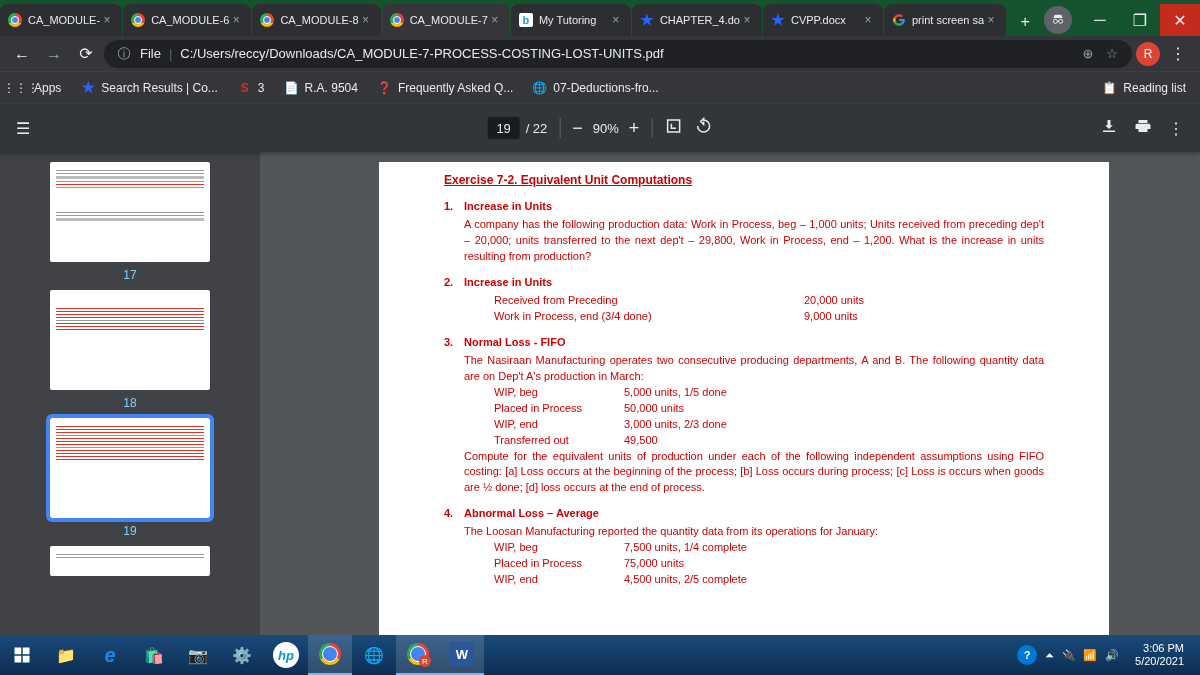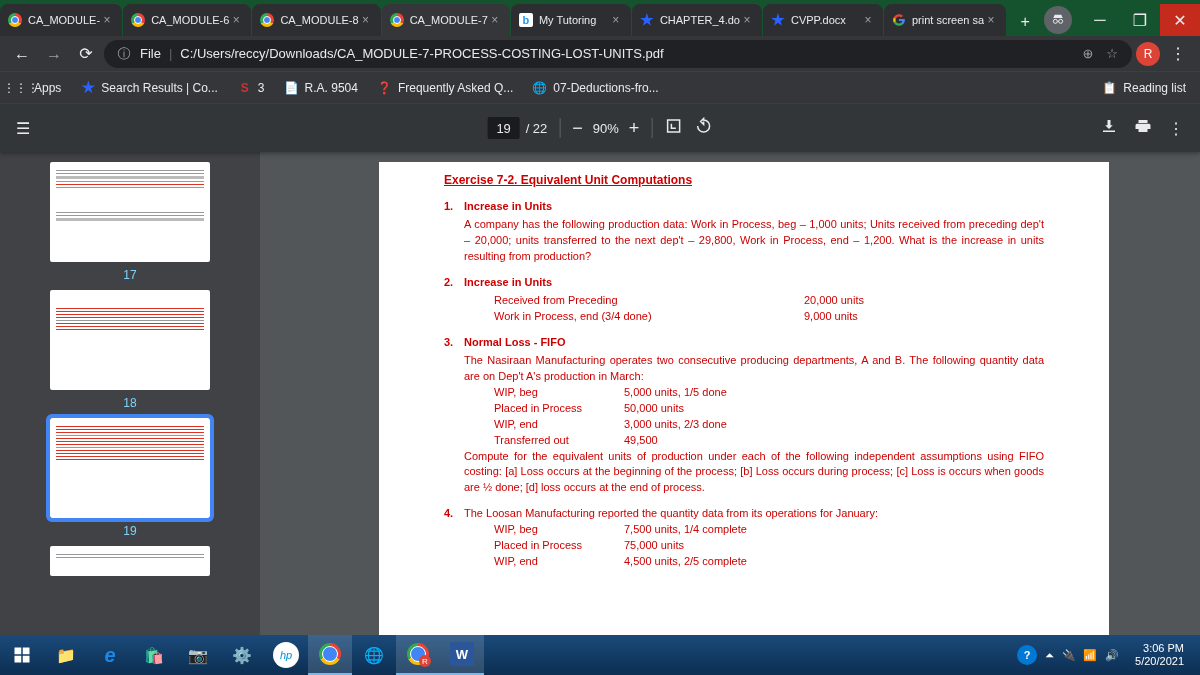--- a/index.html
+++ b/index.html
@@ -369,20 +369,21 @@
                 <span>49,500</span>
               </div>
           </div>
           <div class="item-text">Compute for the equivalent units of production under each of the following independent assumptions using FIFO costing: [a] Loss occurs at the beginning of the process; [b] Loss occurs during process; [c] Loss is occurs when goods are ½ done; [d] loss occurs at the end of process.</div>
         </div>
       </div>
 
       <div class="item">
         <div class="item-num">4.</div>
         <div class="item-body">
+          <div class="item-head">Abnormal Loss – Average</div>
           <div class="item-text">The Loosan Manufacturing reported the quantity data from its operations for January:</div>
           <div class="indent">
             <div class="data-row">
                 <span class="data-label" style="width:130px">WIP, beg</span>
                 <span>7,500 units, 1/4 complete</span>
               </div>
             <div class="data-row">
                 <span class="data-label" style="width:130px">Placed in Process</span>
                 <span>75,000 units</span>
               </div>
@@ -409,21 +410,21 @@
       </svg>
     </div>
   <div class="task-item">📁</div>
   <div class="task-item">
       <span style="color:#1e88e5;font-size:20px;font-weight:bold;font-style:italic">e</span>
     </div>
   <div class="task-item">🛍️</div>
   <div class="task-item">📷</div>
   <div class="task-item">⚙️</div>
   <div class="task-item">
-      <span style="background:#fff;border-radius:50%;width:26px;height:26px;display:flex;align-items:center;justify-content:center;color:#0096d6;font-weight:normal;font-size:11px;font-style:italic">hp</span>
+      <span style="background:#fff;border-radius:50%;width:26px;height:26px;display:flex;align-items:center;justify-content:center;color:#0096d6;font-weight:bold;font-size:13px;font-style:italic">hp</span>
     </div>
   <div class="task-item active">
       <span class="chrome-icon" style="width:22px;height:22px"></span>
     </div>
   <div class="task-item">🌐</div>
   <div class="task-item active">
       <span style="position:relative">
         <span class="chrome-icon" style="width:22px;height:22px;display:block"></span>
         <span style="position:absolute;bottom:-2px;right:-2px;background:#db4437;color:#fff;border-radius:50%;width:12px;height:12px;font-size:8px;display:flex;align-items:center;justify-content:center">R</span>
       </span>

